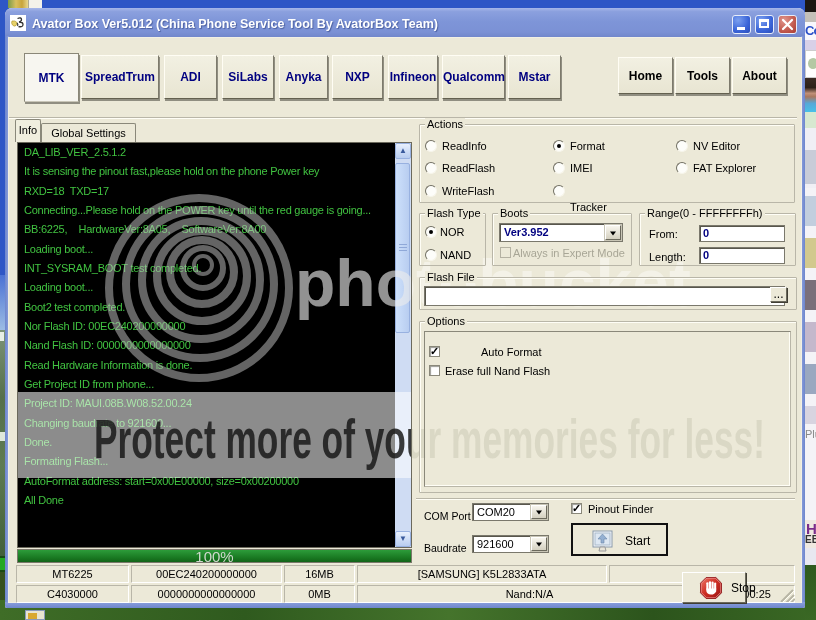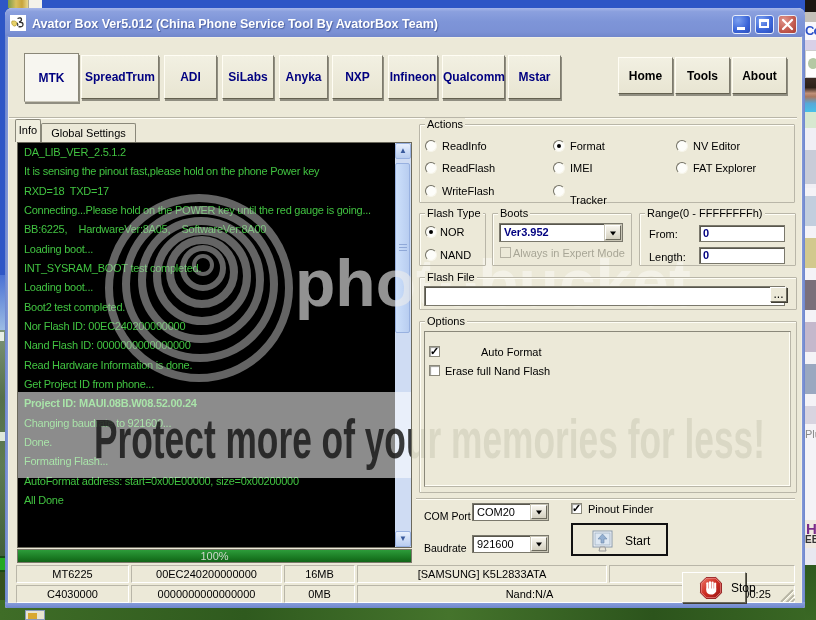--- a/index.html
+++ b/index.html
@@ -59,21 +59,21 @@
   border:1px solid #98b1e0; border-radius:2px; color:#3a5a9c; font-size:8px; text-align:center; line-height:14px; }
 
 
 .ring { position:absolute; border-radius:50%; border:8px solid rgba(200,200,200,0.5); filter:blur(0.5px); }
 
 
 #band-console { position:absolute; left:0px; top:249px; width:395px; height:86px; background:rgba(255,255,255,0.55); }
 
 
 #pbar { left:12px; top:541px; width:395px; height:14px; background:linear-gradient(180deg,#2d9c3a,#187620 70%,#136318);
-  border:1px solid #7a786a; color:#cfd8cc; font-size:11px; text-align:center; line-height:13px; }
+  border:1px solid #7a786a; color:#cfd8cc; font-size:15px; text-align:center; line-height:13px; }
 .scell { top:557px; height:18px; background:#ece9d8; border:1px solid #b9b6a8;
   border-right-color:#fff; border-bottom-color:#fff; font-size:11px; color:#000; text-align:center; line-height:16px; }
 
 
 #rpanel { left:411px; top:112px; width:381px; height:451px; }
 .gbox { position:absolute; border:1px solid #b9b6a8; border-radius:1px;
   box-shadow:inset 1px 1px 0 #fffef6; }
 .glabel { position:absolute; top:-7px; left:5px; background:#ece9d8; font-size:11px; color:#000; padding:0 2px; white-space:nowrap; }
 .lbl { position:absolute; font-size:11px; color:#000; white-space:nowrap; }
 .radio { position:absolute; width:12px; height:12px; border-radius:50%; background:#fdfdfa;
@@ -218,21 +218,21 @@
     <div class="cl" style="top:61px;">Connecting...Please hold on the POWER key until the red gauge is going...</div>
     <div class="cl" style="top:80px;">BB:6225,    HardwareVer:8A05,    SoftwareVer:8A00</div>
     <div class="cl" style="top:100px;">Loading boot...</div>
     <div class="cl" style="top:119px;">INT_SYSRAM_BOOT test completed.</div>
     <div class="cl" style="top:138px;">Loading boot...</div>
     <div class="cl" style="top:158px;">Boot2 test completed.</div>
     <div class="cl" style="top:177px;">Nor Flash ID: 00EC240200000000</div>
     <div class="cl" style="top:196px;">Nand Flash ID: 0000000000000000</div>
     <div class="cl" style="top:216px;">Read Hardware Information is done.</div>
     <div class="cl" style="top:235px;">Get Project ID from phone...</div>
-    <div class="cl" style="top:254px;font-weight:bold;">Project ID: MAUI.08B.W08.52.00.24</div>
+    <div class="cl" style="top:254px;">Project ID: MAUI.08B.W08.52.00.24</div>
     <div class="cl" style="top:274px;">Changing baudrate to 921600...</div>
     <div class="cl" style="top:293px;">Done.</div>
     <div class="cl" style="top:312px;">Formating Flash...</div>
     <div class="cl" style="top:332px;">AutoFormat address: start=0x00E00000, size=0x00200000</div>
     <div class="cl" style="top:351px;">All Done</div>
     <div id="scroll">
       <div class="sbtn" style="top:0px;">▲</div>
       <div class="sbtn" style="bottom:0px;">▼</div>
       <div style="position:absolute;left:0px;top:20px;width:15px;height:170px;background:linear-gradient(90deg,#cde0fb,#b8cdf0);border:1px solid #98b1e0;border-radius:2px;">
         <div style="position:absolute;left:3px;top:80px;width:8px;height:1px;background:#8fa8d8;box-shadow:0 3px 0 #8fa8d8,0 6px 0 #8fa8d8;"></div>
@@ -295,21 +295,21 @@
       <div class="lbl" style="left:26px;top:20px;">ReadInfo</div>
     <div class="radio" style="left:9px;top:42px;"></div>
       <div class="lbl" style="left:26px;top:42px;">ReadFlash</div>
     <div class="radio" style="left:9px;top:65px;"></div>
       <div class="lbl" style="left:26px;top:65px;">WriteFlash</div>
     <div class="radio sel" style="left:137px;top:20px;"></div>
       <div class="lbl" style="left:154px;top:20px;">Format</div>
     <div class="radio" style="left:137px;top:42px;"></div>
       <div class="lbl" style="left:154px;top:42px;">IMEI</div>
     <div class="radio" style="left:137px;top:65px;"></div>
-      <div class="lbl" style="left:154px;top:74px;">Tracker</div>
+      <div class="lbl" style="left:154px;top:81px;">Tracker</div>
     <div class="radio" style="left:260px;top:20px;"></div>
       <div class="lbl" style="left:277px;top:20px;">NV Editor</div>
     <div class="radio" style="left:260px;top:42px;"></div>
       <div class="lbl" style="left:277px;top:42px;">FAT Explorer</div>
 
     <div class="gbox" style="left:3px;top:93px;width:67px;height:53px;padding-left:27px;">
       <div class="glabel">Flash Type</div>
     </div>
     <div class="radio sel" style="left:9px;top:106px;"></div>
       <div class="lbl" style="left:24px;top:106px;">NOR</div>

